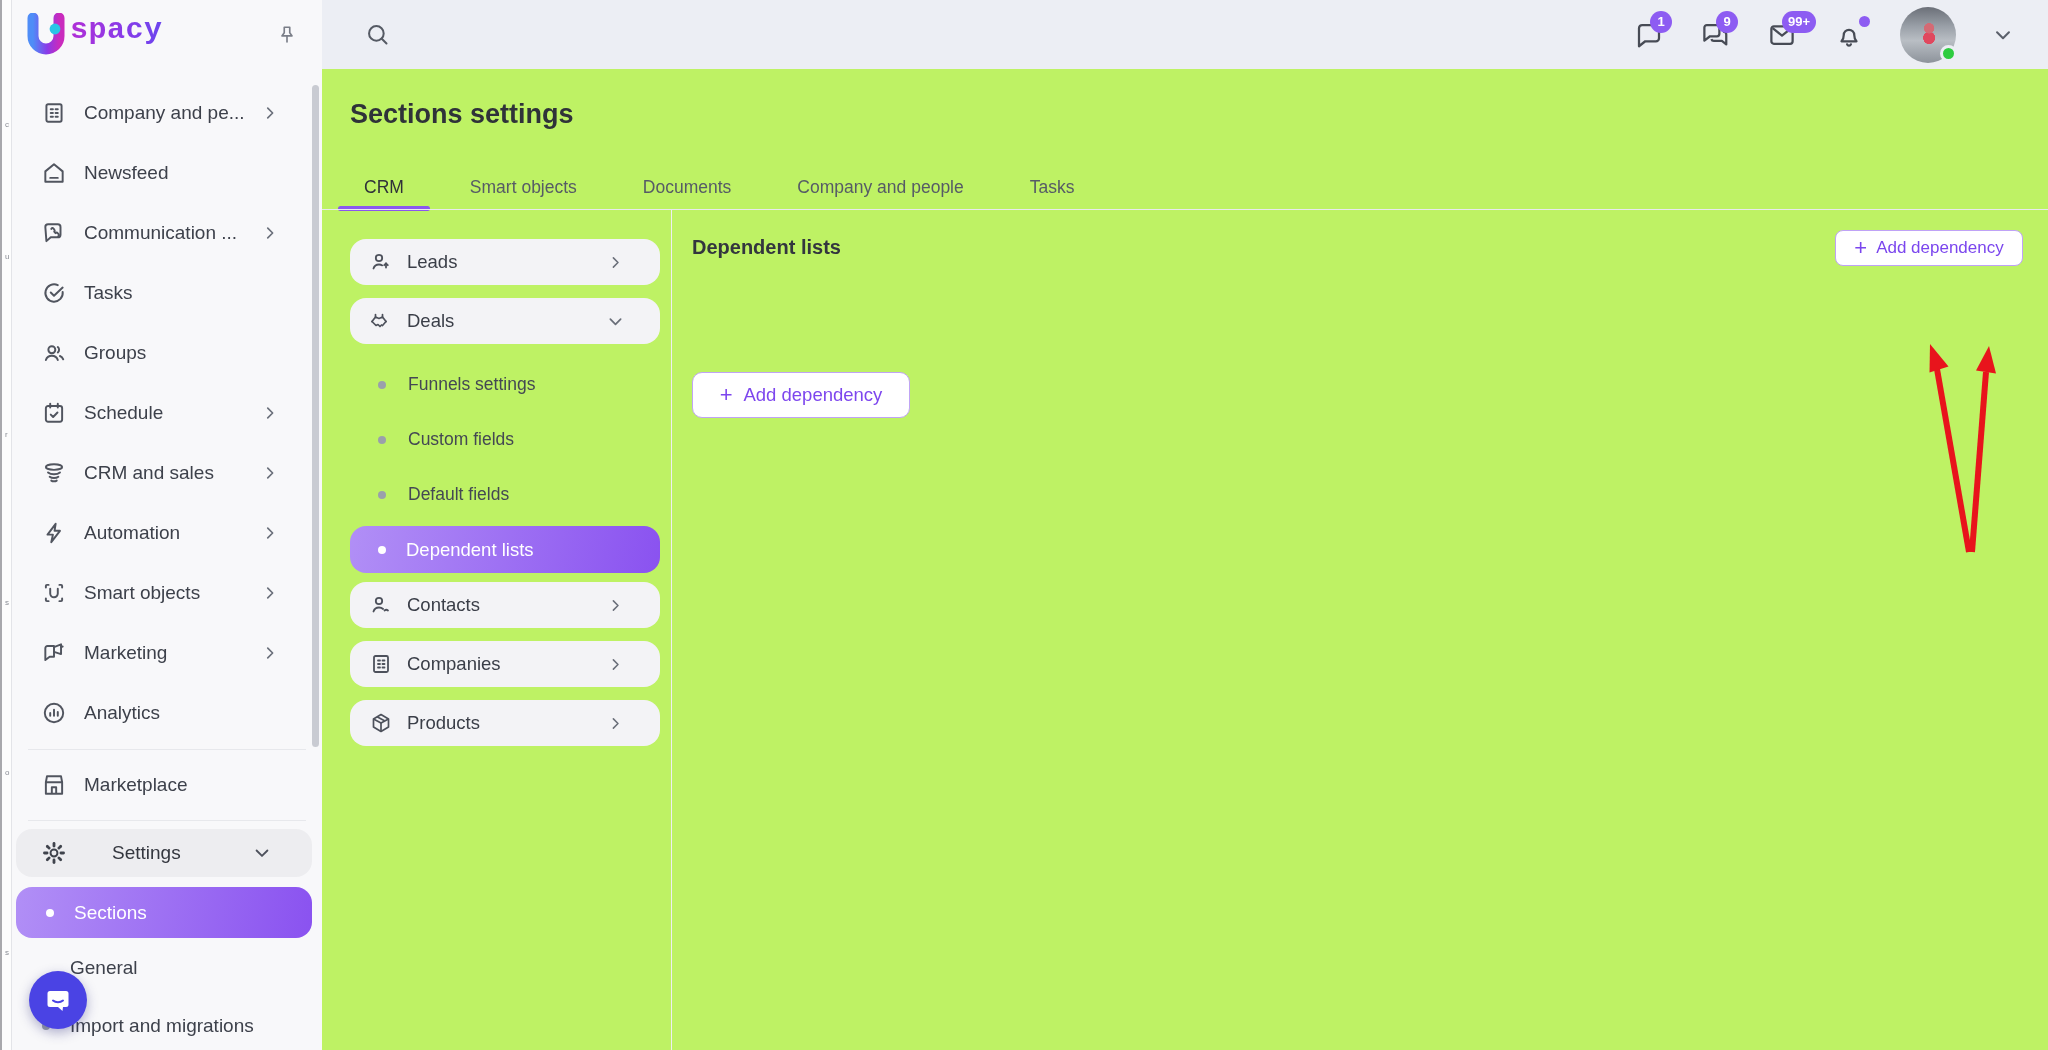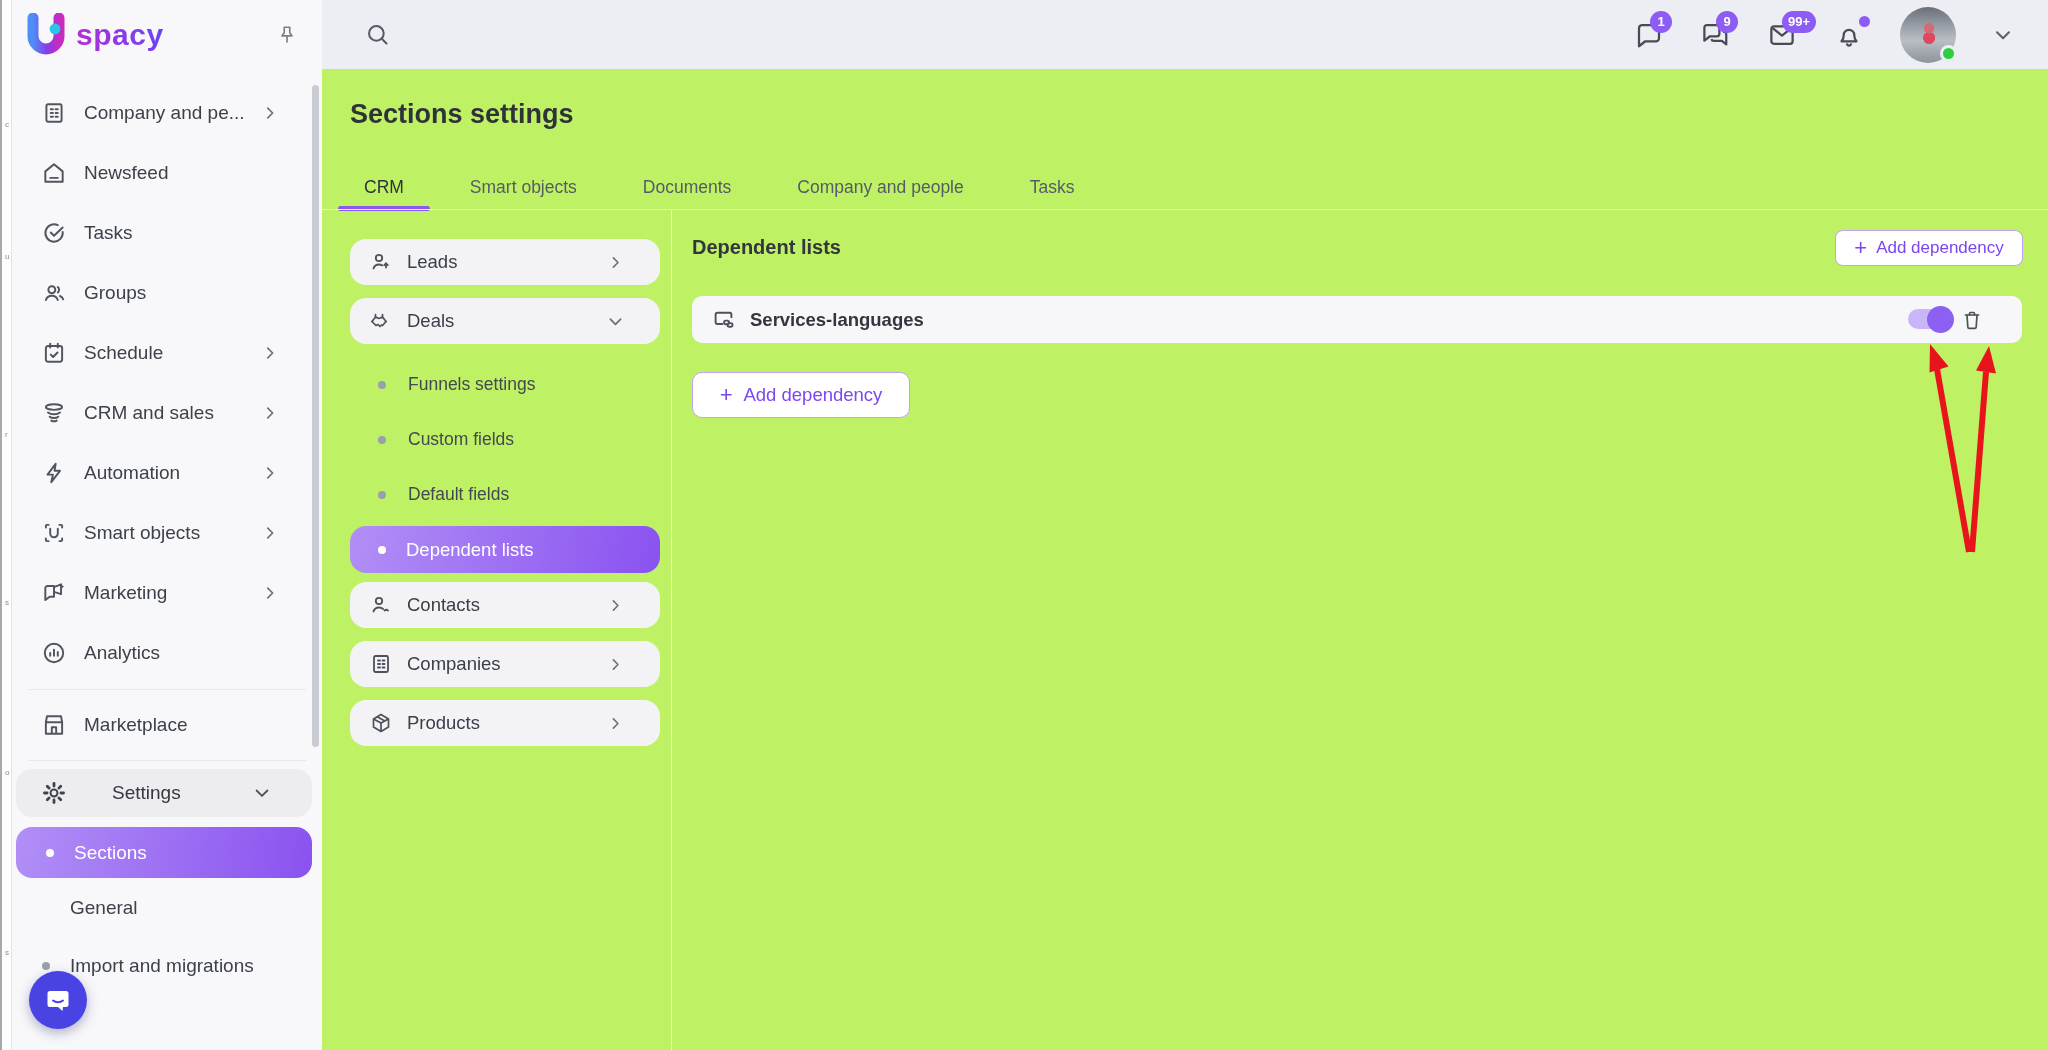--- a/index.html
+++ b/index.html
@@ -10,21 +10,21 @@
 
   
   .edge-strip { position:absolute; left:0; top:0; width:12px; height:1050px;
     background:#fdfdfd; border-left:2px solid #a9a9ad; border-right:1px solid #e3e4e8; z-index:5; }
   .edge-strip .mark { position:absolute; left:3px; font-size:8px; color:#8b8e96; }
 
   
   .sidebar { position:absolute; left:12px; top:0; width:310px; height:1050px;
     background:#f8f8fa; z-index:2; }
   .logo-row { height:69px; display:flex; align-items:center; padding:0 14px 0 14px; }
-  .logo { display:flex; align-items:center; gap:10px; }
+  .logo { display:flex; align-items:flex-start; gap:4px;font-family:Liberation Mono, monospace; }
   .logo-text { font-size:30px; font-weight:700; letter-spacing:.5px;
     background:linear-gradient(90deg,#b12fd6 0%, #8a3ae8 55%, #6b46ee 100%);
     -webkit-background-clip:text; background-clip:text; color:transparent; }
   .pin { margin-left:auto; margin-right:10px; }
   .nav { padding:14px 0 0 0; }
   .nav-item { height:60px; display:flex; align-items:center; padding:0 22px 0 28px;
     color:#3d414b; font-size:19px; cursor:pointer; }
   .nav-item .icon { width:27px; margin-right:17px; color:#51555f; }
   .nav-item .chev { margin-left:auto; color:#6a6f7a; }
   .nav-label { white-space:nowrap; }
@@ -178,20 +178,34 @@
         <svg width="26" height="26" viewBox="0 0 24 24" fill="none" stroke="#51555f" stroke-width="1.8" stroke-linecap="round" stroke-linejoin="round">
           <path d="M4 10.5 12 4l8 6.5V20H4z"></path>
             <line x1="8.5" y1="16.5" x2="15.5" y2="16.5"></line>
         </svg>
         </span>
       <span class="nav-label">Newsfeed</span>
     </div>
     <div class="nav-item">
       <span class="icon">
         <svg width="26" height="26" viewBox="0 0 24 24" fill="none" stroke="#51555f" stroke-width="1.8" stroke-linecap="round" stroke-linejoin="round">
+          <path d="M4 6.5a2.5 2.5 0 0 1 2.5-2.5h9A2.5 2.5 0 0 1 18 6.5v7a2.5 2.5 0 0 1-2.5 2.5H9l-4 3.5z"></path>
+          <path d="M9.5 8.2c.4-.9 1.4-1 2-.3l.8.9c.5.6.4 1.4-.1 2l1.2 1.3c.6-.5 1.5-.5 2 .1l.8.9c.6.7.4 1.6-.4 2"></path>
+        </svg>
+        </span>
+      <span class="nav-label">Communication ...</span>
+      <span class="chev icon">
+        <svg width="18" height="18" viewBox="0 0 24 24" fill="none" stroke="currentColor" stroke-width="2.2" stroke-linecap="round" stroke-linejoin="round">
+            <path d="M9 5.5 15.5 12 9 18.5"></path>
+          </svg>
+        </span>
+    </div>
+    <div class="nav-item">
+      <span class="icon">
+        <svg width="26" height="26" viewBox="0 0 24 24" fill="none" stroke="#51555f" stroke-width="1.8" stroke-linecap="round" stroke-linejoin="round">
           <path d="M20 11a8 8 0 1 1-4.5-6.2"></path>
             <path d="M9 11.5l3 3L20 7"></path>
         </svg>
         </span>
       <span class="nav-label">Tasks</span>
     </div>
     <div class="nav-item">
       <span class="icon">
         <svg width="26" height="26" viewBox="0 0 24 24" fill="none" stroke="#51555f" stroke-width="1.8" stroke-linecap="round">
           <circle cx="10" cy="9" r="3.2"></circle>
@@ -521,40 +535,20 @@
     </div>
   </div>
 
   <div class="panel-heading">Dependent lists</div>
 
   <button class="btn-add-top">
     <span class="plus-glyph">+</span>
     <span>Add dependency</span>
   </button>
 
-  <div class="dep-row" style="position:absolute">
-    <span class="icon">
-      <svg width="27" height="27" viewBox="0 0 24 24" fill="none" stroke="#4d515c" stroke-width="1.7" stroke-linecap="round" stroke-linejoin="round">
-        <path d="M19 10V7.5A1.5 1.5 0 0 0 17.5 6h-11A1.5 1.5 0 0 0 5 7.5v7A1.5 1.5 0 0 0 6.5 16H11"></path>
-        <rect x="12.5" y="13" width="4.4" height="3.2" rx="1.6"></rect>
-          <rect x="15.6" y="15.2" width="4.4" height="3.2" rx="1.6"></rect>
-      </svg>
-      </span>
-    <span class="dep-name">Services-languages</span>
-    <span class="toggle">
-        <span class="knob"></span>
-      </span>
-    <span class="trash-btn icon">
-      <svg width="24" height="26" viewBox="0 0 24 24" fill="none" stroke="currentColor" stroke-width="1.7" stroke-linecap="round" stroke-linejoin="round">
-        <path d="M5.5 7h13"></path>
-          <path d="M9.5 7V5.5A1 1 0 0 1 10.5 4.5h3a1 1 0 0 1 1 1V7"></path>
-          <path d="M7 7l.8 12a1.5 1.5 0 0 0 1.5 1.4h5.4a1.5 1.5 0 0 0 1.5-1.4L17 7"></path>
-      </svg>
-      </span>
-  </div>
 
   <button class="btn-add-bottom">
     <span class="plus-glyph">+</span>
     <span>Add dependency</span>
   </button>
 
   <svg class="arrows" width="120" height="240" viewBox="0 0 120 240">
     <line x1="64" y1="222" x2="32" y2="39" stroke="#e8141c" stroke-width="6"></line>
     <polygon points="25,14 43.5,36.5 24.5,42.5" fill="#e8141c"></polygon>
     <line x1="67" y1="222" x2="81" y2="42" stroke="#e8141c" stroke-width="6"></line>

